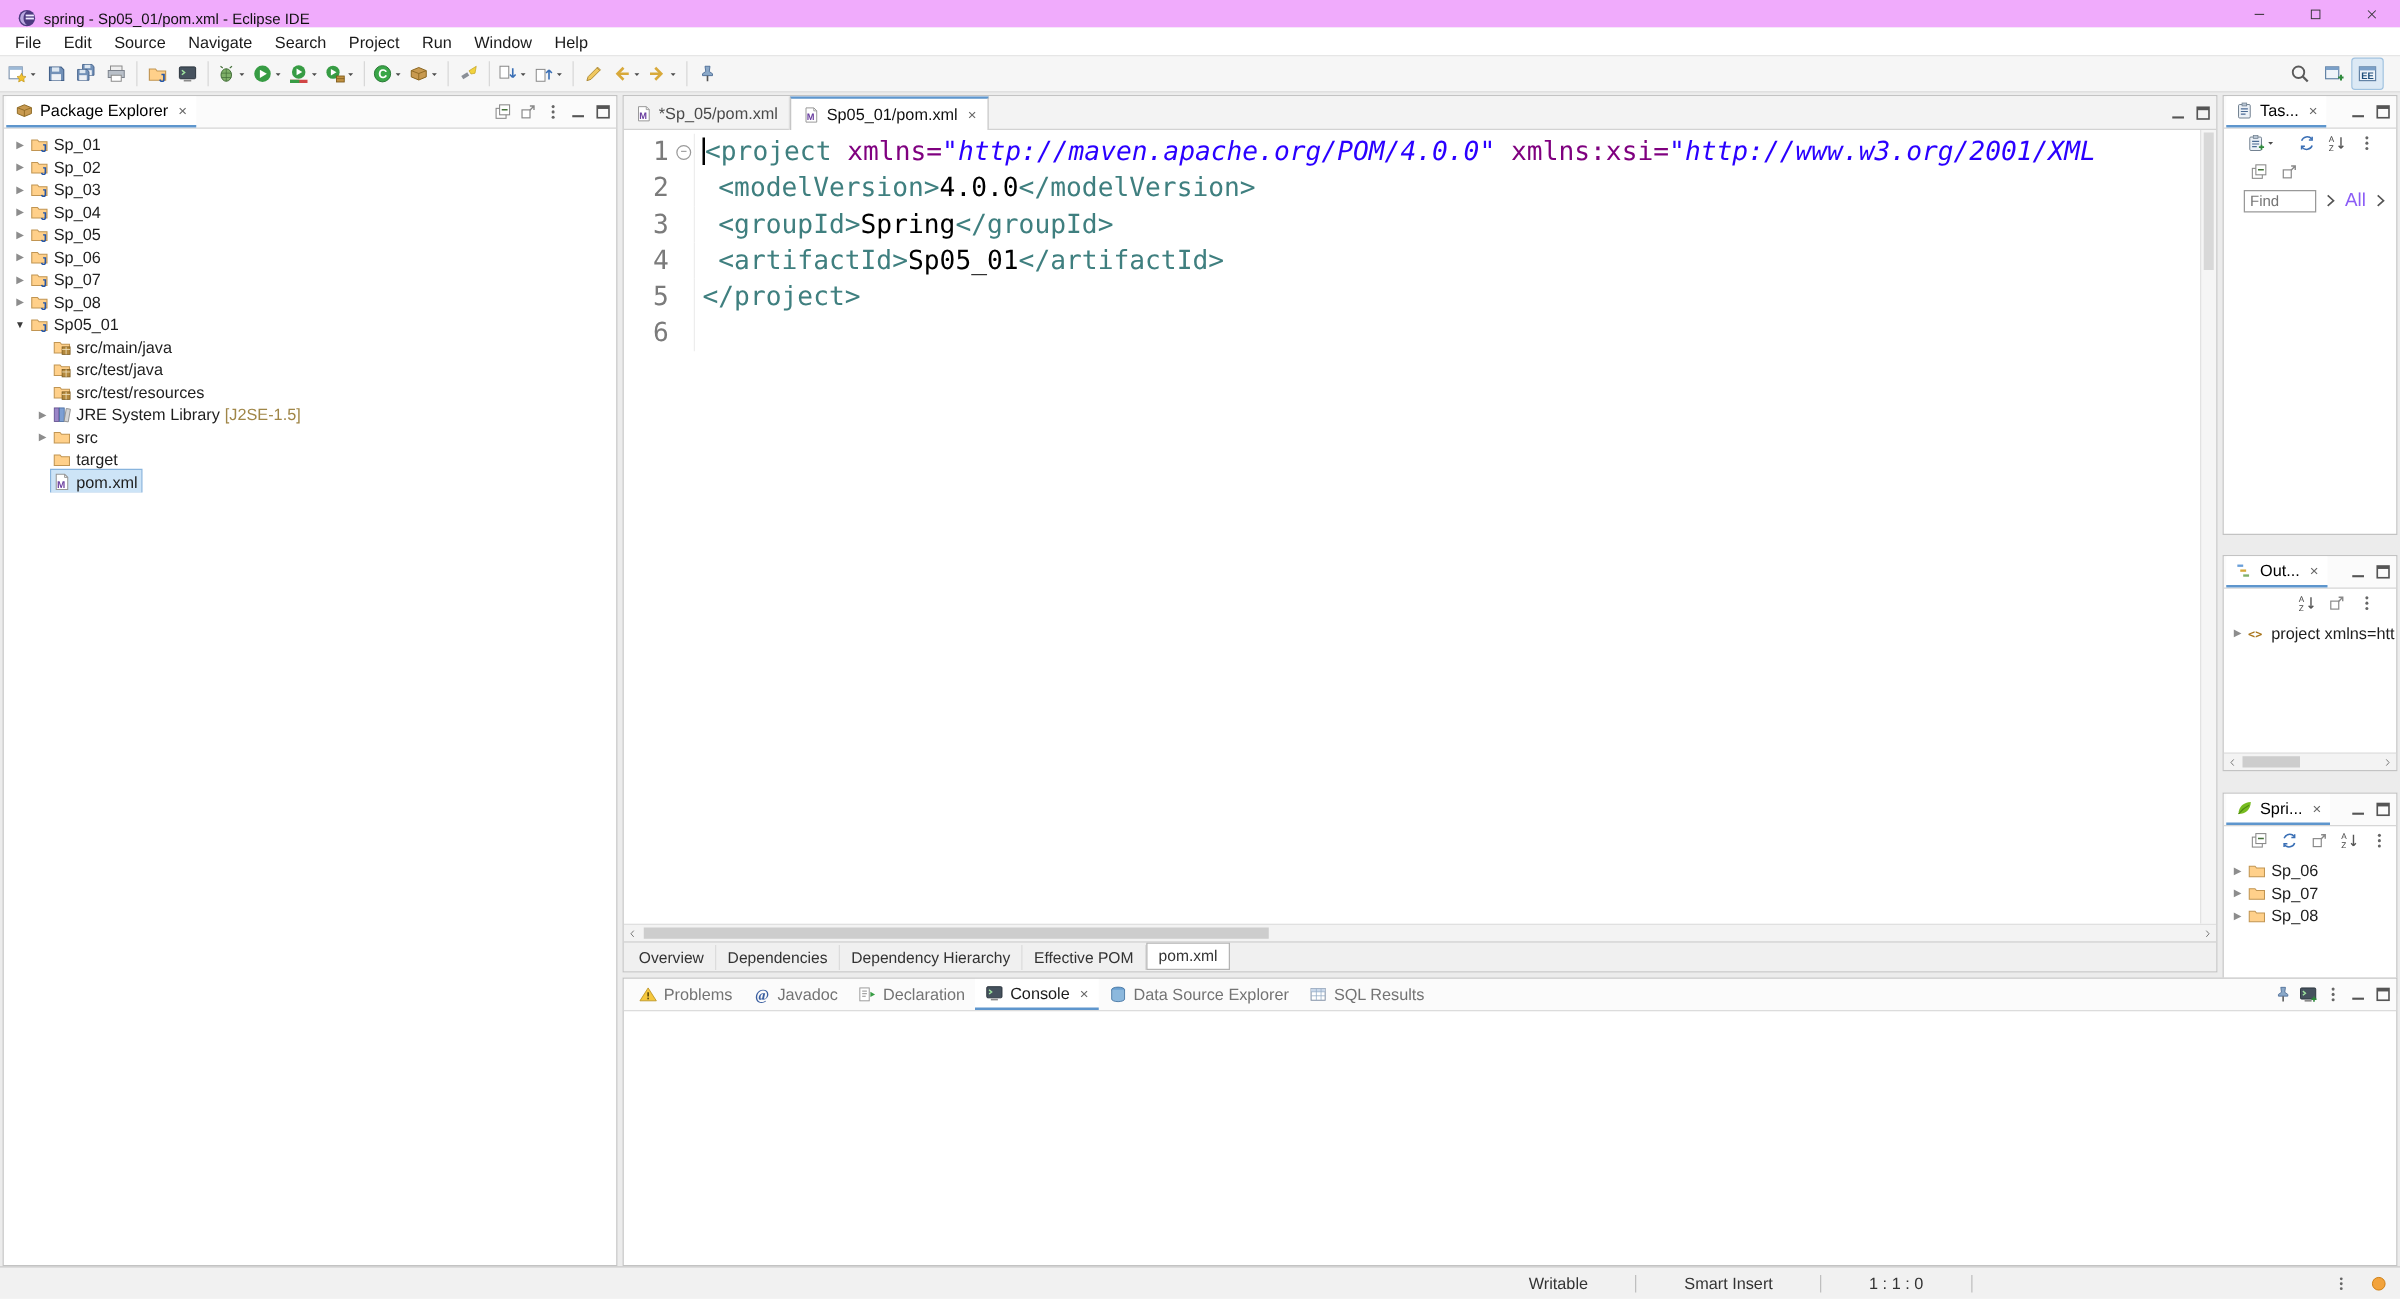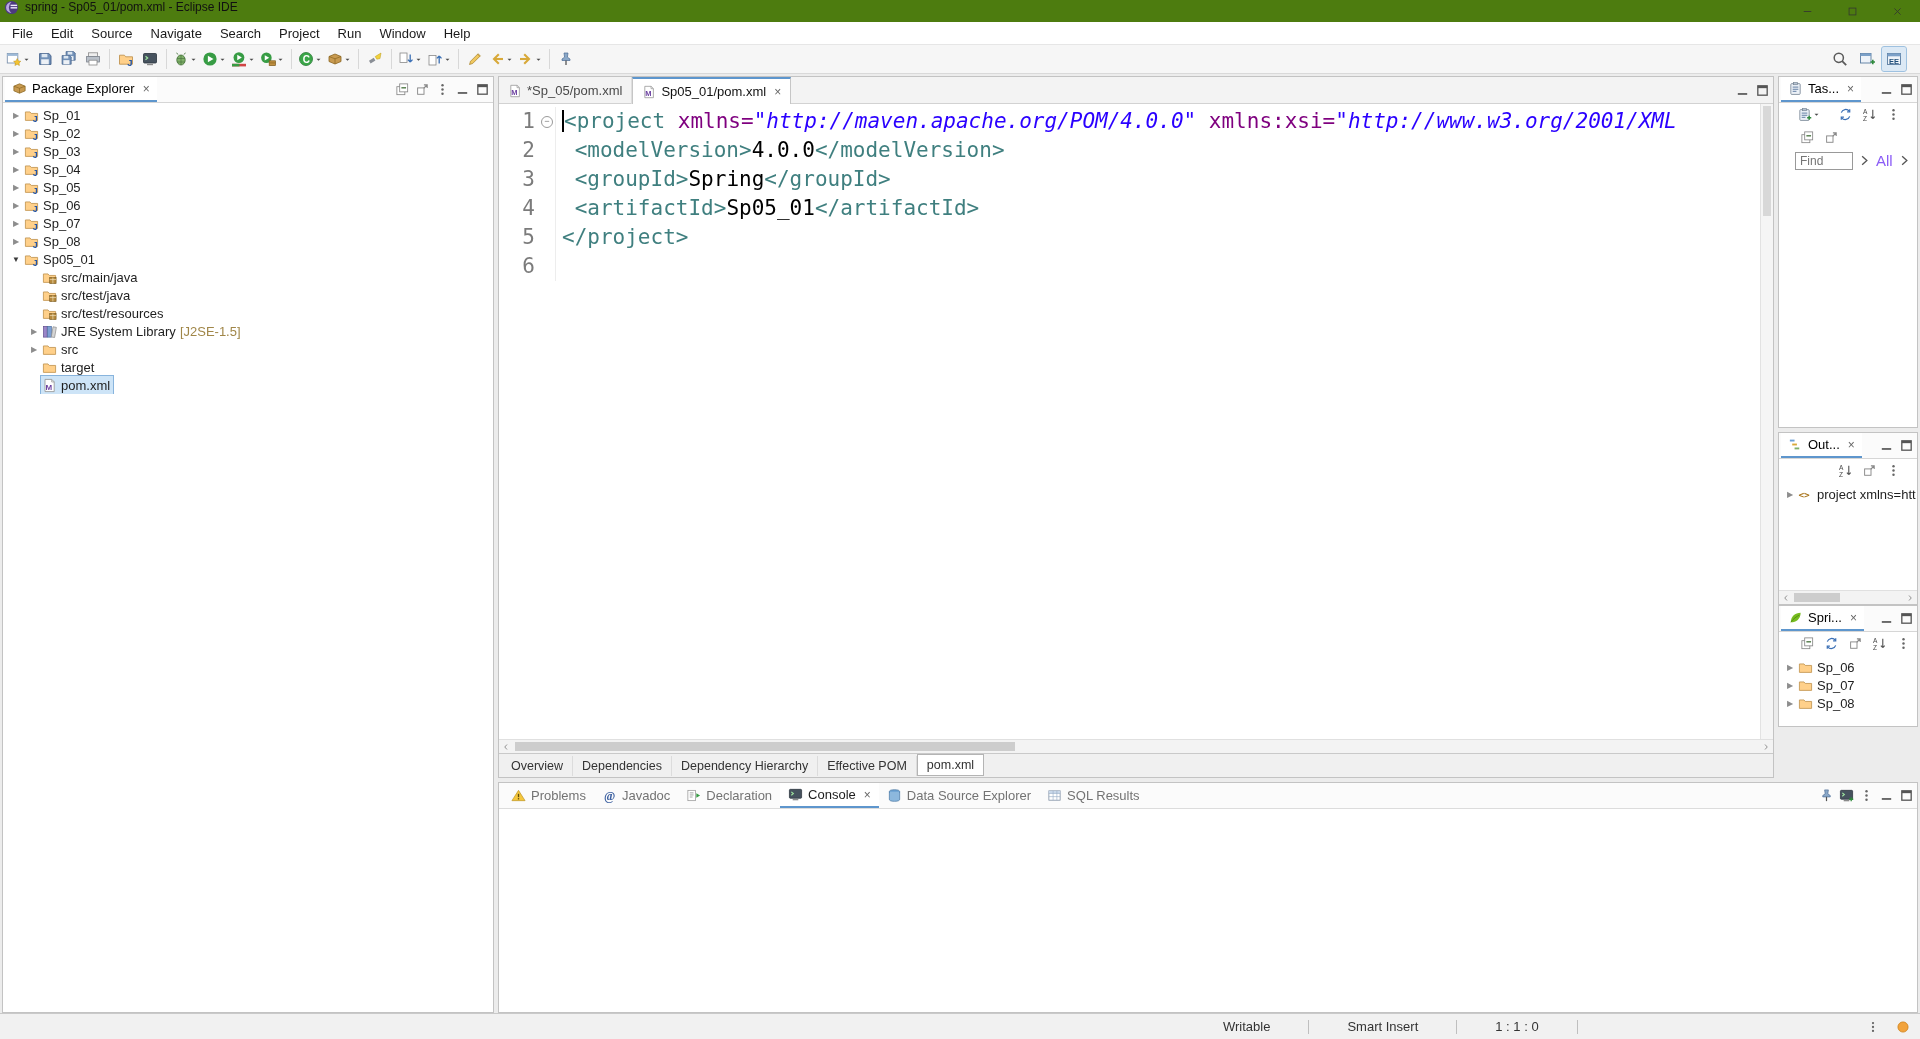--- a/index.html
+++ b/index.html
@@ -1,21 +1,21 @@
 <!DOCTYPE html>
 <html style="--accent: #5e96cd; --selection: #cde4f7; --tag: #3f7f7f; --attr: #7f007f; --value: #2a00ff; --jresuffix: #a08648;"><head>
 <meta charset="utf-8">
 <style>
   *{box-sizing:border-box;margin:0;padding:0}
   html,body{width:1920px;height:1039px;background:#fff}
   body{font-family:"Liberation Sans",sans-serif;font-size:13px;color:#1e1e1e}
   #root{position:relative;width:1920px;height:1039px;background:#ececec;overflow:hidden}
 
   
-  .titlebar{position:absolute;top:0;left:0;width:100%;height:22px;background:#4d7c0f;display:flex;align-items:flex-start;padding-left:4px}
+  .titlebar{position:absolute;top:0;left:0;width:100%;height:22px;background:#f0abfc;display:flex;align-items:flex-end;padding-left:14px}
   .app-icon{width:15px;height:15px;display:inline-block}
   .title-text{font-size:12px;margin-left:6px;color:#111;white-space:nowrap}
   .win-controls{margin-left:auto;display:flex;height:100%}
   .wbtn{width:45px;height:100%;display:flex;align-items:center;justify-content:center}
   .wbtn svg{width:11px;height:11px}
 
   
   .menubar{position:absolute;top:22px;left:0;width:100%;height:22px;background:#fff;display:flex;align-items:center;padding-left:3px}
   .menu-item{padding:0 9px;height:100%;display:flex;align-items:center;font-size:13px;color:#1a1a1a}
 
@@ -32,22 +32,22 @@
   .tsep{width:1px;height:20px;background:#d8d8d8;margin:0 4px;display:inline-block}
   .toolbar-right{margin-left:auto;display:flex;align-items:center;gap:3px;padding-right:10px}
 
   
   .panel{position:absolute;background:#fff;border:1px solid #c3c3c3;overflow:hidden}
   #pkg-panel{top:76px;left:2px;width:492px;height:937px}
   #editor-panel{top:76px;left:498px;width:1276px;height:702px;display:flex;flex-direction:column}
   #right-col{position:absolute;top:76px;left:1778px;width:140px;height:702px}
   .rpanel{left:0;width:140px}
   #task-panel{top:0;height:352px}
-  #outline-panel{top:356px;height:173px}
-  #spring-panel{top:529px;height:122px}
+  #outline-panel{top:368px;height:173px}
+  #spring-panel{top:558px;height:161px}
   #console-panel{top:782px;left:498px;width:1420px;height:231px;display:flex;flex-direction:column}
 
   
   .vhead{height:26px;display:flex;align-items:center;border-bottom:1px solid #d6d6d6;background:#fbfbfb;padding-left:2px}
   .vtab{height:100%;display:flex;align-items:center;padding:0 7px;gap:5px;background:#fff;border-bottom:2px solid var(--accent)}
   .vtab .icn{width:15px;height:15px}
   .vtab .lbl{font-size:13px;color:#000000;white-space:nowrap}
   .xbtn{font-size:12px;color:#666;margin-left:3px}
   .vicons{margin-left:auto;display:flex;align-items:center;padding-right:3px}
   .vbtn{width:15px;height:15px;margin-left:5px}

